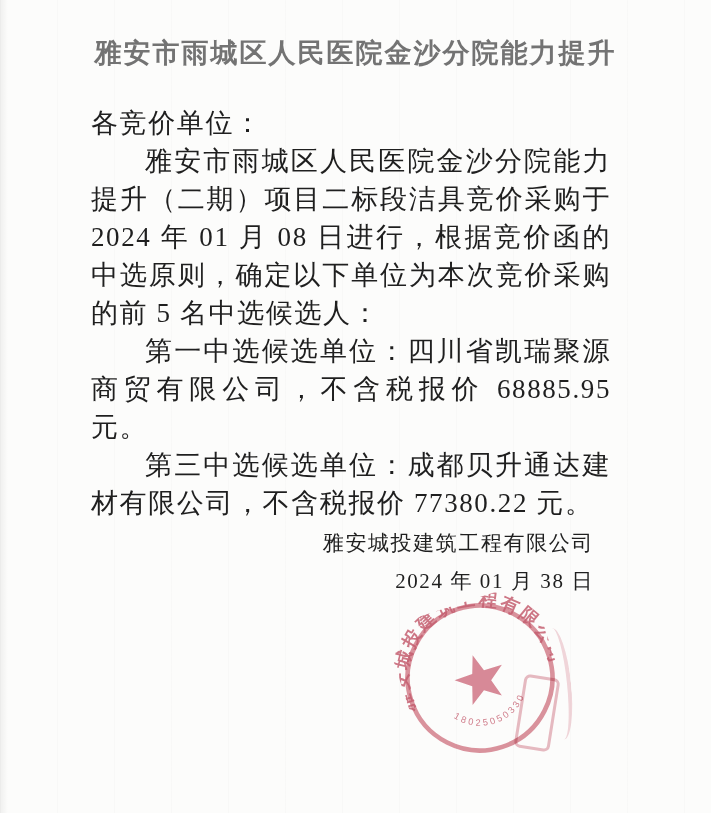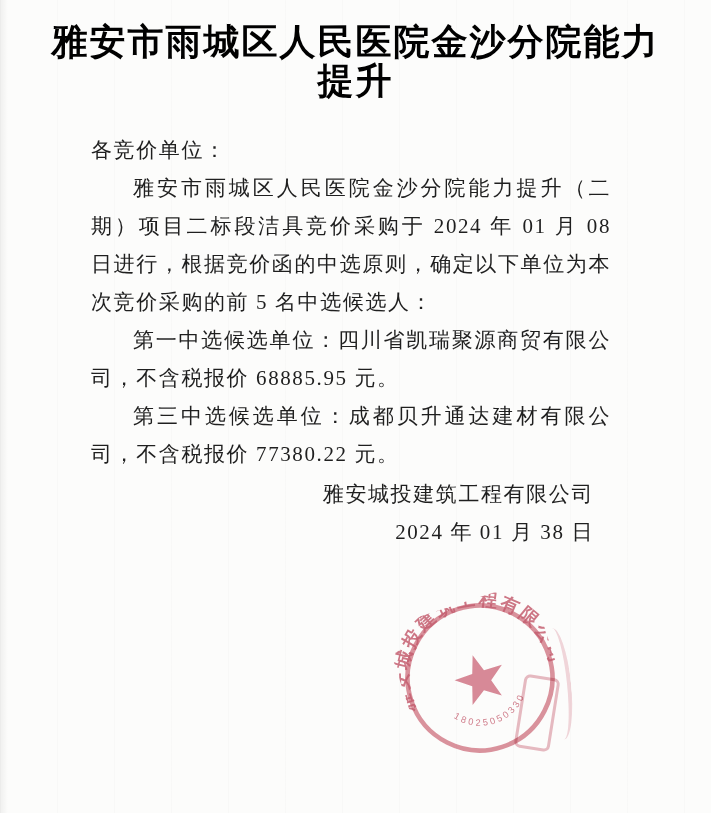--- a/index.html
+++ b/index.html
@@ -28,30 +28,30 @@
   }
   .page {
     position: relative;
     padding-top: 22px;
     z-index: 1;
   }
   .doc-title {
     text-align: center;
     font-family: "Liberation Sans", "DejaVu Sans", sans-serif;
     font-weight: bold;
-    font-size: 36px;
+    font-size: 27px;
     line-height: 39px;
     letter-spacing: 2px;
-    color: #000000;
-    margin: 0 40px;
+    color: #737373;
+    margin: 12px 40px;
   }
   .doc-body {
     margin: 31px 91px 0 91px;
     width: 520px;
-    font-size: 21px;
+    font-size: 27px;
     line-height: 38px;
     letter-spacing: 1.6px;
     text-align: justify;
     color: #1f1f1f;
   }
   .doc-body p {
     margin: 0;
     text-indent: 2em;
   }
   .doc-body p.salutation {

